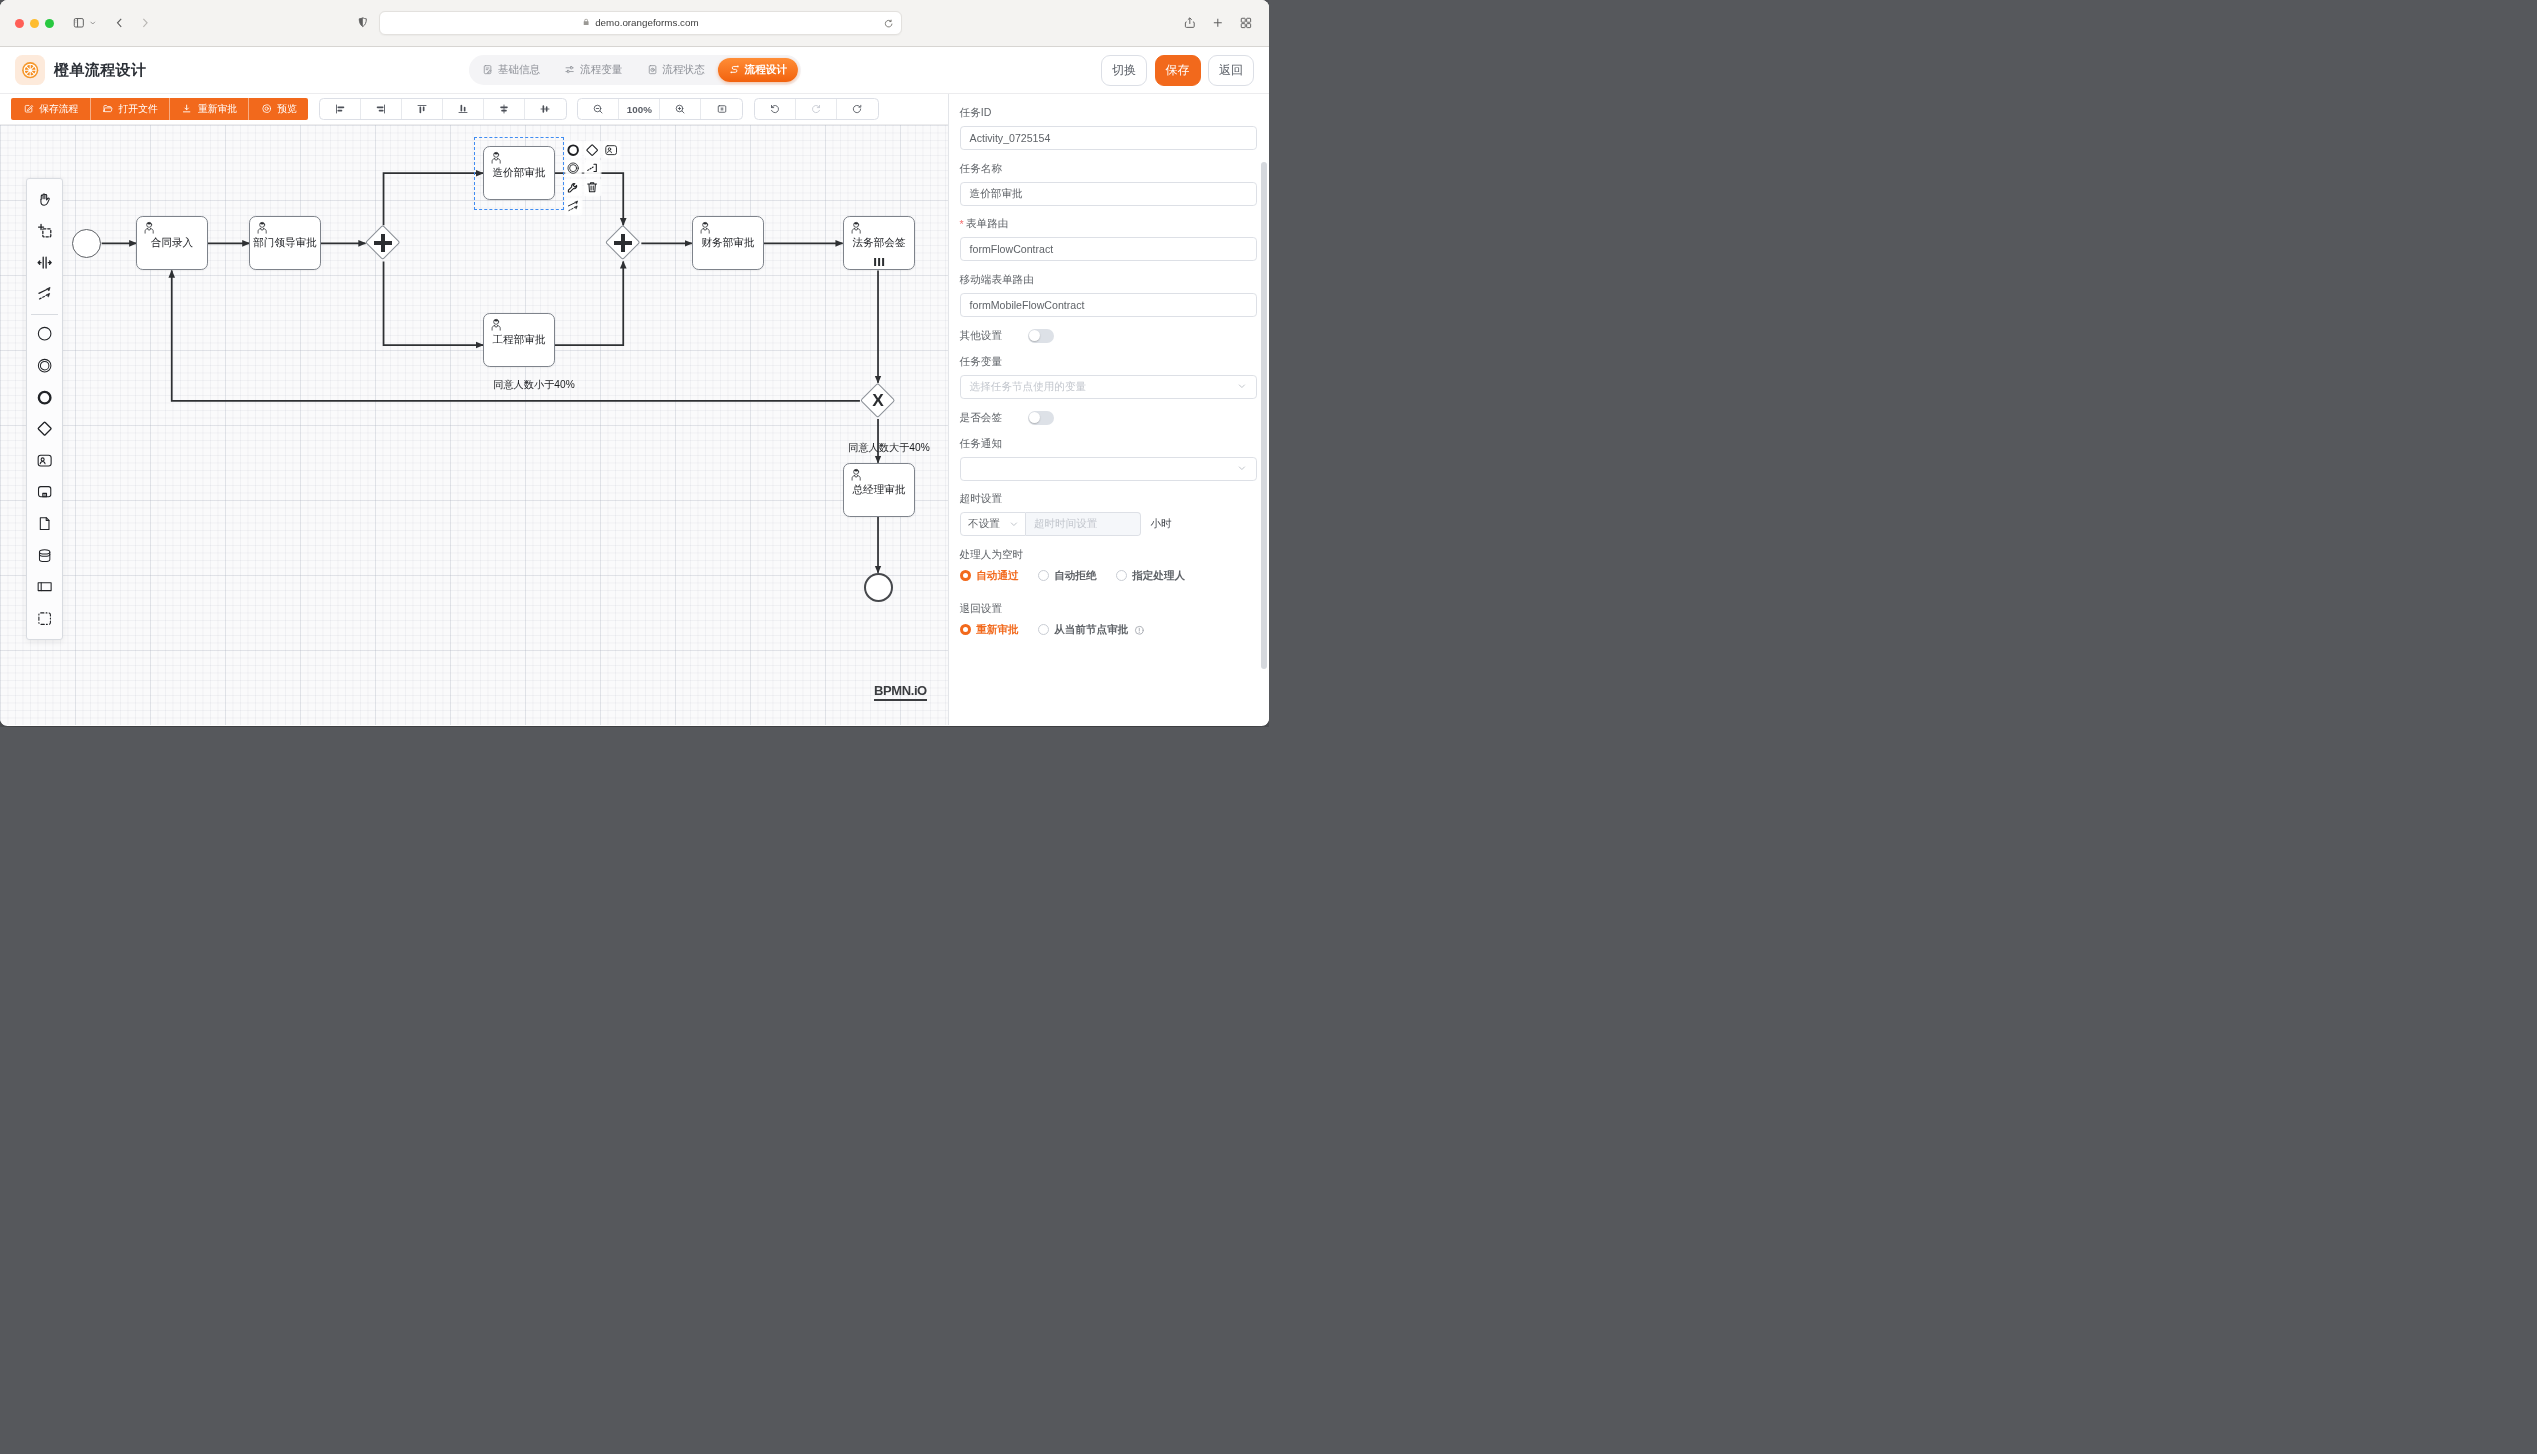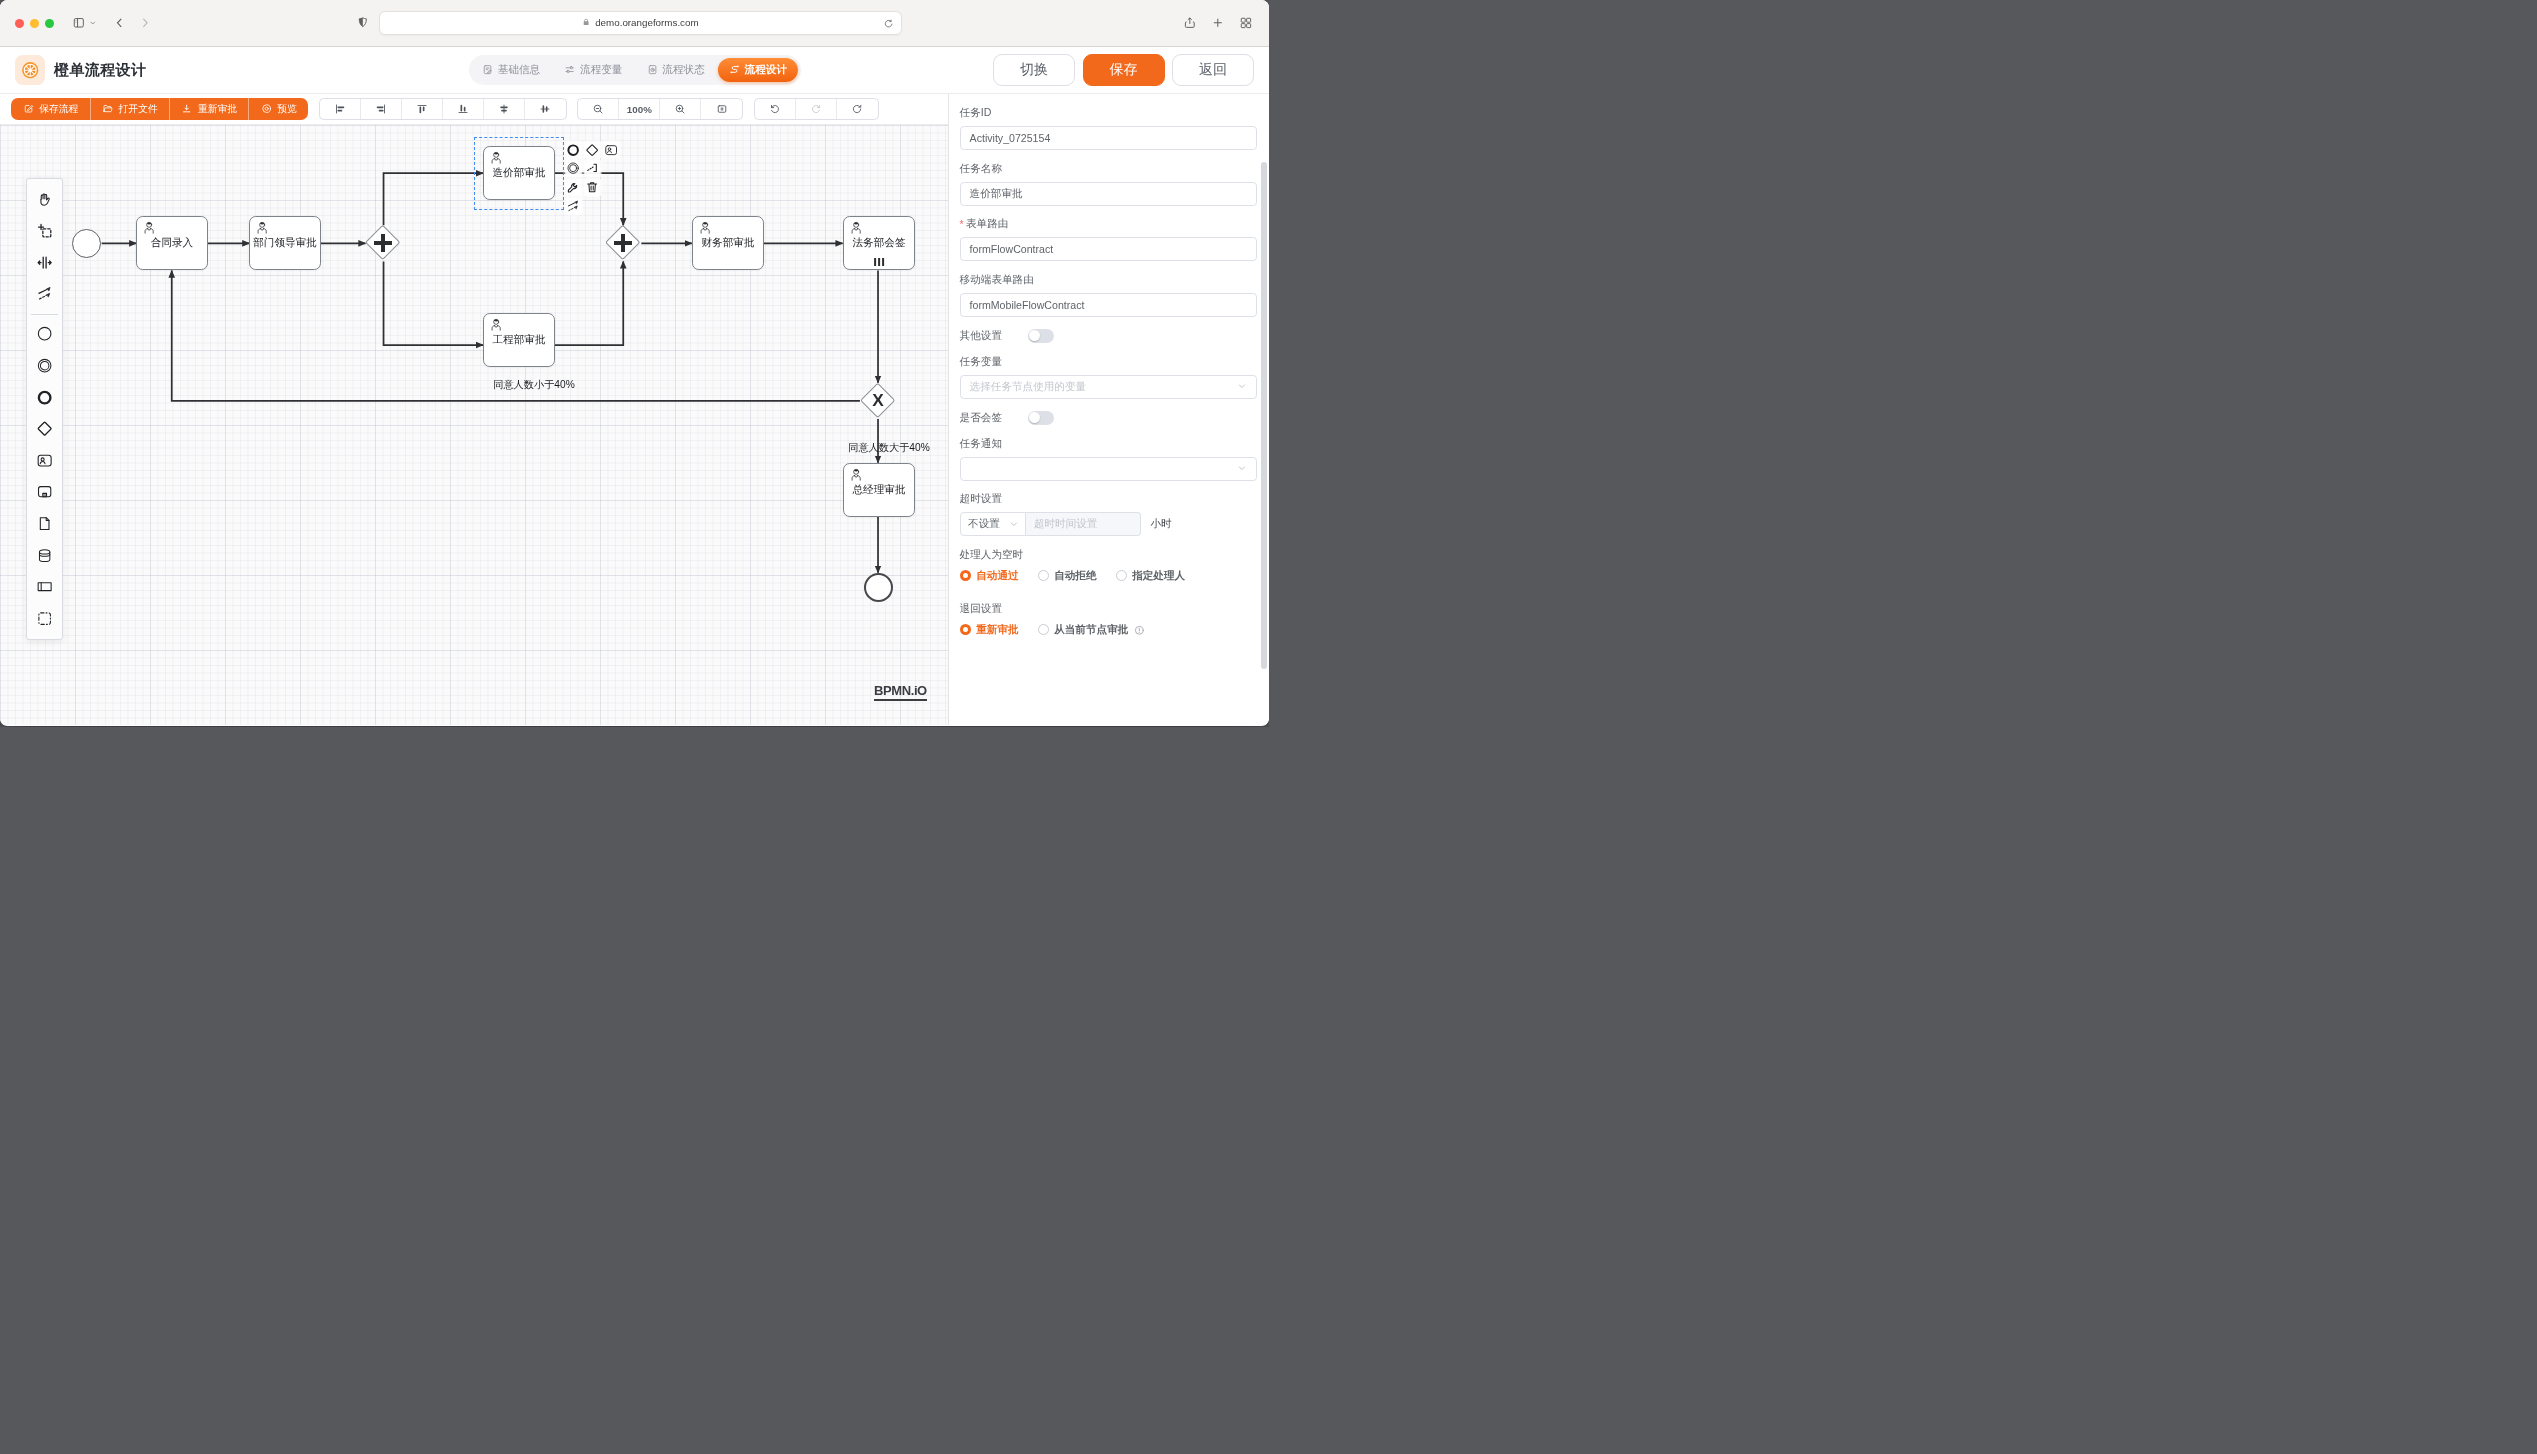--- a/index.html
+++ b/index.html
@@ -22,28 +22,28 @@
   
   .appbar { height:47px; background:#fff; border-bottom:0.8px solid #ececee; display:flex; align-items:center; padding:0 15px; position:relative; }
   .logo { width:30px; height:30px; border-radius:7.5px; background:#fdeadb; display:flex; align-items:center; justify-content:center; }
   .logo svg { width:20.4px; height:20.4px; }
   .apptitle { font-size:15px; font-weight:700; color:#2b2f36; margin-left:9px; letter-spacing:0.4px; }
   .seg { position:absolute; left:50%; transform:translateX(-50%); display:flex; align-items:center; background:#f4f4f6; border-radius:754px; padding:2.3px; gap:1.5px; }
   .seg-item { display:flex; align-items:center; gap:4.5px; padding:5.3px 11.3px; font-size:10.6px; color:#8d9097; border-radius:754px; cursor:default; white-space:nowrap; }
   .seg-item svg { width:11.3px; height:11.3px; }
   .seg-item.active { background:linear-gradient(180deg,#ff8d36,#f2620e); color:#fff; font-weight:600; box-shadow:0 1.5px 3.8px rgba(242,98,14,.35); }
   .hactions { margin-left:auto; display:flex; gap:7.5px; }
-  .hbtn { padding:6px 26px; font-size:14px; border:0.8px solid #dcdfe6; border-radius:9px; background:#fff; color:#595e66; }
+  .hbtn { padding:6px 10px; font-size:12px; border:0.8px solid #dcdfe6; border-radius:9px; background:#fff; color:#595e66; }
   .hbtn.primary { background:#f2691c; border-color:#f2691c; color:#fff; }
 
   
   .main { display:flex; height:631px; }
   .workarea { flex:1; min-width:0; display:flex; flex-direction:column; }
   .toolbar { height:31px; background:#fff; border-bottom:0.8px solid #ededee; display:flex; align-items:center; padding:0 11.3px; gap:10.6px; }
-  .ogroup { display:flex; background:#f2691c; border-radius:7px; overflow:hidden; height:22.6px; }
+  .ogroup { display:flex; background:#f2691c; border-radius:2px; overflow:hidden; height:22.6px; }
   .obtn { display:flex; align-items:center; gap:5.3px; color:#fff; font-size:9.8px; padding:0 11.3px; border-right:0.8px solid rgba(255,255,255,.45); }
   .obtn:last-child { border-right:none; }
   .obtn svg { width:11.3px; height:11.3px; }
   .igroup { display:flex; border:0.8px solid #dcdfe6; border-radius:4.5px; overflow:hidden; background:#fff; height:22.6px; }
   .ibtn { width:41px; display:flex; align-items:center; justify-content:center; color:#4c5058; border-right:0.8px solid #e7e9ed;font-weight:bold; }
   .ibtn:last-child { border-right:none; }
   .ibtn svg { width:12px; height:12px; }
   .ibtn.text { font-size:9.8px; color:#5a5e66; }
   .ibtn.disabled { color:#c4c8d0; }
 

